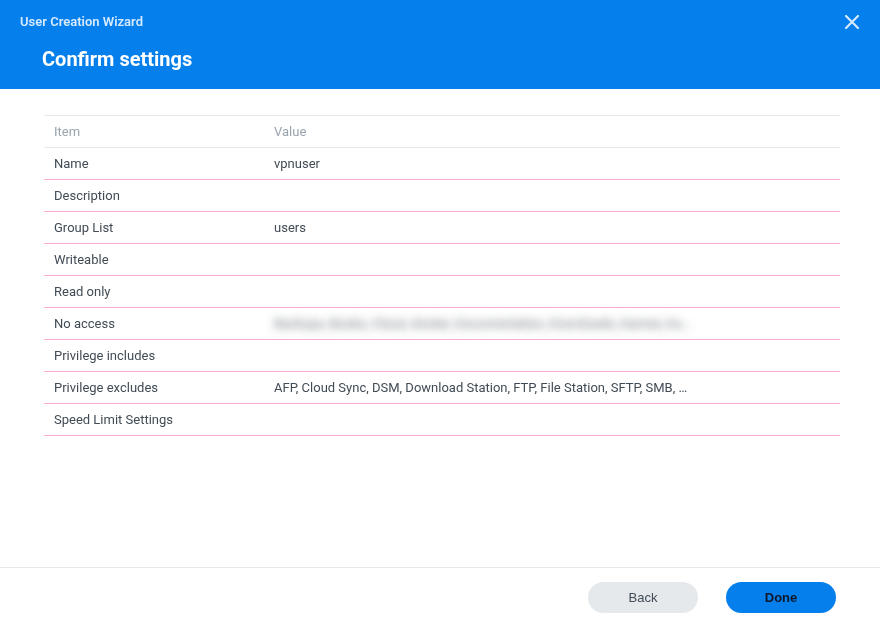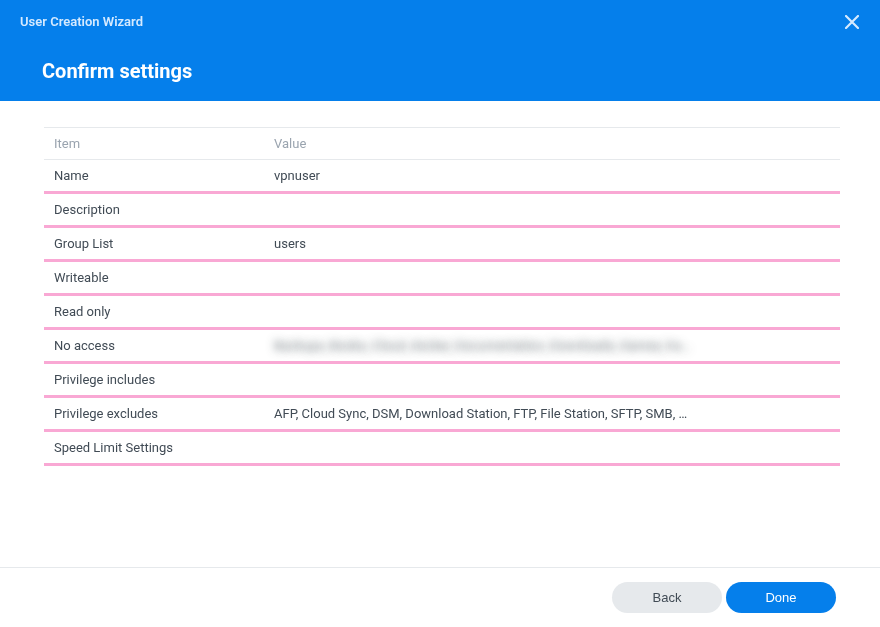--- a/index.html
+++ b/index.html
@@ -17,21 +17,21 @@
     .header {
       background: #057feb;
       color: #fff;
       padding: 14px 20px 18px 20px;
       position: relative;
     }
     .header .title {
       font-size: 13px;
       color: #d5eaff;
       font-weight: 600;
-      margin-bottom: 30px;
+      margin-bottom: 18px;
     }
     .header .subtitle {
       font-size: 20px;
       font-weight: 700;
       color: #ffffff;
       margin-left: 22px;
     }
     .close-btn {
       position: absolute;
       top: 12px;
@@ -60,56 +60,56 @@
       color: #9aa4af;
       padding: 8px 10px;
       border-top: 1px solid #e6e9ec;
       border-bottom: 1px solid #e6e9ec;
       background: #fff;
     }
     thead th:first-child { width: 220px; }
     thead th:last-child { width: 18px; }
     tbody td {
       padding: 8px 10px;
-      border-bottom: 3px solid #f9a8d4;
+      border-bottom: 1px solid #f9a8d4;
       color: #414b55;
       white-space: nowrap;
       overflow: hidden;
       text-overflow: ellipsis;
     }
     tbody td.key-cell { color: #414b55; }
     .blurred {
       color: transparent;
       text-shadow: 0 0 8px rgba(80,90,100,0.85);
       user-select: none;
     }
     .footer {
       border-top: 1px solid #e6e9ec;
       padding: 14px 44px;
       display: flex;
       justify-content: flex-end;
-      gap: 4px;
+      gap: 28px;
     }
     .btn {
       min-width: 110px;
       padding: 8px 22px;
       border-radius: 18px;
       font-size: 13px;
       border: none;
       cursor: pointer;
       text-align: center;
     }
     .btn-secondary {
       background: #e6e9ec;
       color: #414b55;
     }
     .btn-primary {
       background: #057feb;
-      color: #ffffff;
-      font-weight: 400;
+      color: #0f172a;
+      font-weight: 700;
     }
   </style>
 </head>
 <body>
 
 <div class="header">
   <div class="title">User Creation Wizard</div>
   <div class="subtitle">Confirm settings</div>
   <div class="close-btn">
     <svg viewBox="0 0 14 14">

